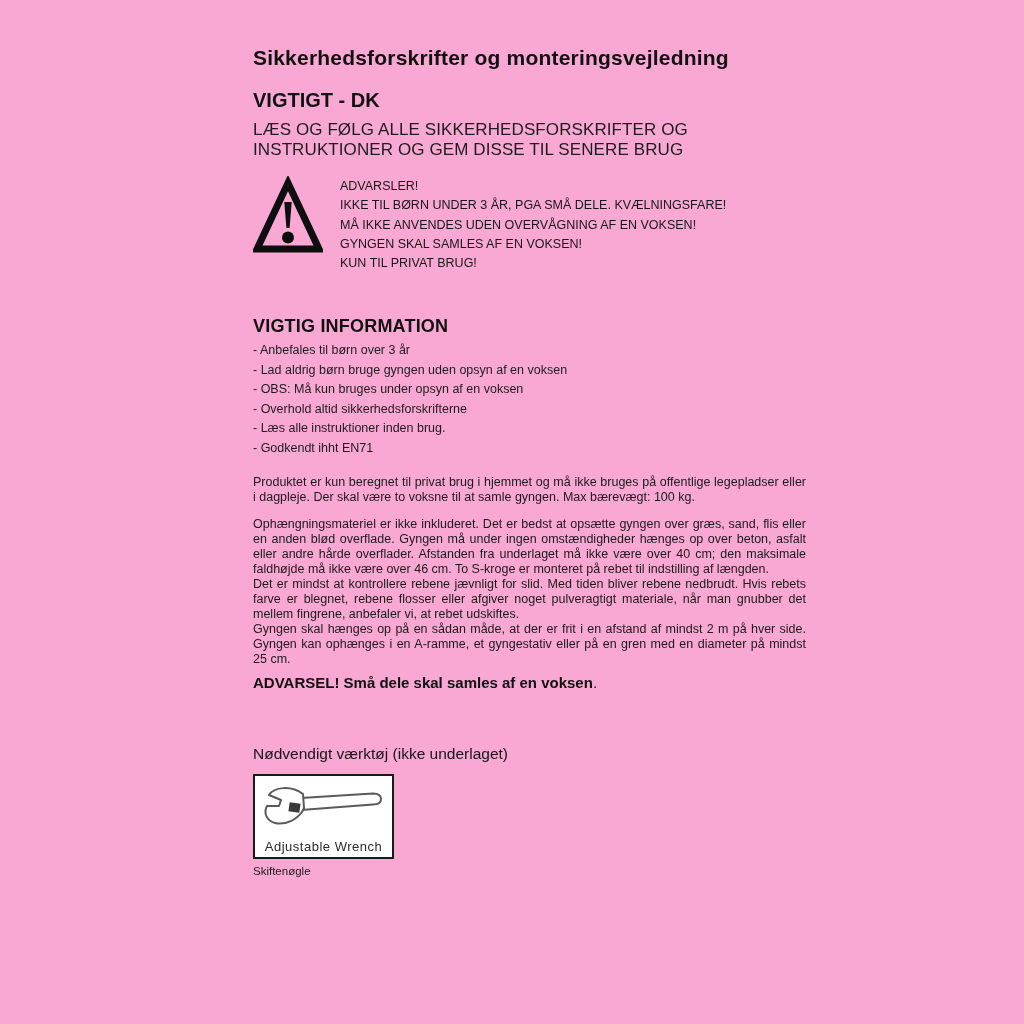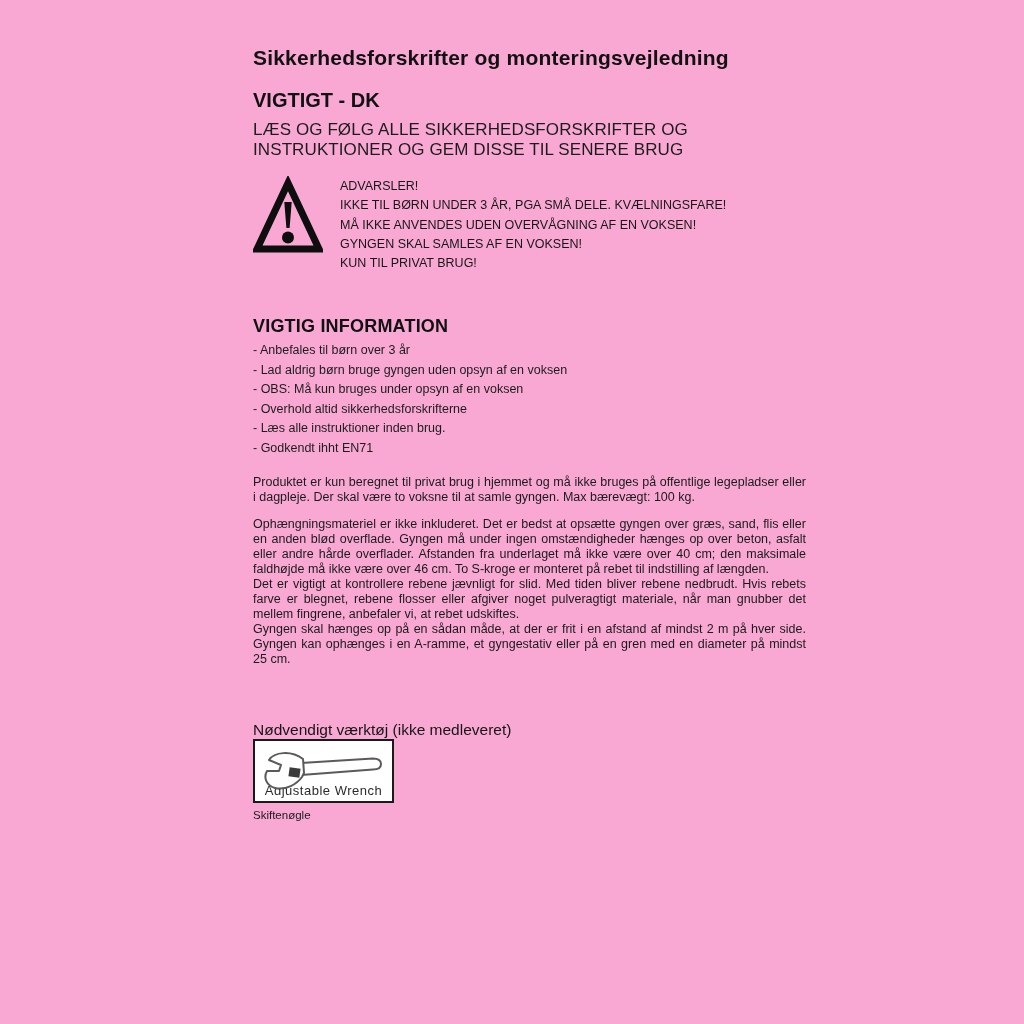--- a/index.html
+++ b/index.html
@@ -50,21 +50,22 @@
     margin-top: 7px;
     font-size: 15px; color: #111;
   }
   .advarsel .b { font-weight: bold; }
 
   .tools-heading {
     margin-top: 54px;
     font-size: 15.5px; font-weight: normal; color: #151515;
   }
   .tool-box {
-    width: 141px; height: 64px;
+    margin-top: 11px;
+    width: 141px; height: 85px;
     border: 2px solid #1a1a1a;
     background: #fff;
     display: flex; flex-direction: column; align-items: center; justify-content: flex-end;
     padding-bottom: 4px;
     position: relative;
   }
   .tool-box svg { position: absolute; top: 6px; left: 4px; }
   .tool-label {
     font-size: 13px; color: #2b2b2b; letter-spacing: 0.5px; line-height: 1;
   }
@@ -106,25 +107,26 @@
       <div>- Lad aldrig børn bruge gyngen uden opsyn af en voksen</div>
       <div>- OBS: Må kun bruges under opsyn af en voksen</div>
       <div>- Overhold altid sikkerhedsforskrifterne</div>
       <div>- Læs alle instruktioner inden brug.</div>
       <div>- Godkendt ihht EN71</div>
     </div>
 
     <p class="para p1">Produktet er kun beregnet til privat brug i hjemmet og må ikke bruges på offentlige legepladser eller i dagpleje. Der skal være to voksne til at samle gyngen. Max bærevægt: 100 kg.</p>
 
     <p class="para p2">Ophængningsmateriel er ikke inkluderet. Det er bedst at opsætte gyngen over græs, sand, flis eller en anden blød overflade. Gyngen må under ingen omstændigheder hænges op over beton, asfalt eller andre hårde overflader. Afstanden fra underlaget må ikke være over 40 cm; den maksimale faldhøjde må ikke være over 46 cm. To S-kroge er monteret på rebet til indstilling af længden.</p>
-    <p class="para">Det er vigtigt at kontrollere rebene jævnligt for slid. Med tiden bliver rebene nedbrudt. Hvis rebets farve er blegnet, rebene flosser eller afgiver noget pulveragtigt materiale, når man gnubber det mellem fingrene, anbefaler vi, at rebet udskiftes.</p>
+    <p class="para">Det er mindst at kontrollere rebene jævnligt for slid. Med tiden bliver rebene nedbrudt. Hvis rebets farve er blegnet, rebene flosser eller afgiver noget pulveragtigt materiale, når man gnubber det mellem fingrene, anbefaler vi, at rebet udskiftes.</p>
     <p class="para">Gyngen skal hænges op på en sådan måde, at der er frit i en afstand af mindst 2 m på hver side. Gyngen kan ophænges i en A-ramme, et gyngestativ eller på en gren med en diameter på mindst 25 cm.</p>
 
+    <p class="advarsel"><span class="b">ADVARSEL! Små dele skal samles af en voksen</span><span>.</span></p>
 
-    <h3 class="tools-heading">Nødvendigt værktøj (ikke medleveret)</h3>
+    <h3 class="tools-heading">Nødvendigt værktøj (ikke underlaget)</h3>
 
     <div class="tool-box">
       <svg width="132" height="46" viewBox="0 0 132 46" xmlns="http://www.w3.org/2000/svg">
         <path d="M42 16 L114 11.5 Q122 11.5 122 17 Q122 22.5 114 22.5 L42 28 Z" fill="#fefefe" stroke="#5a5a5a" stroke-width="2" stroke-linejoin="round"></path>
         <path d="M44 12 C32 3 15 5 10 13 L22 18 L20 24 L8 24 C4 31 8 39 16 41 C27 43.5 38 37 43 30 L45 26 Z" fill="#fefefe" stroke="#5a5a5a" stroke-width="2" stroke-linejoin="round"></path>
         <rect x="30" y="21" width="11" height="9" fill="#3a3a3a" transform="rotate(8 35.5 25.5)"></rect>
       </svg>
       <div class="tool-label">Adjustable Wrench</div>
     </div>
 

